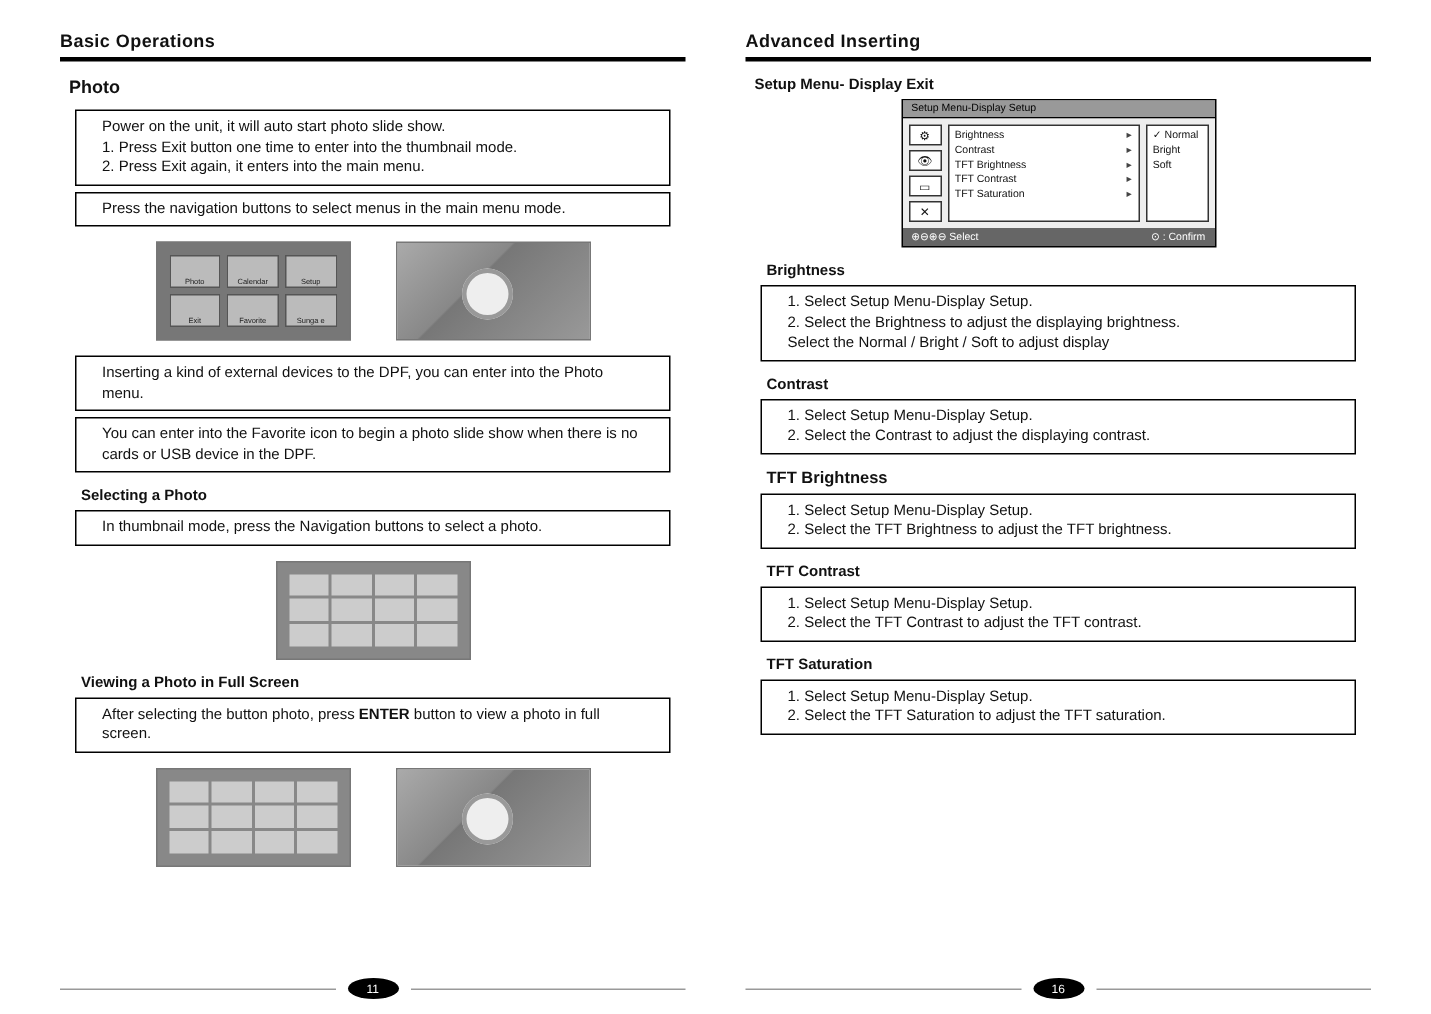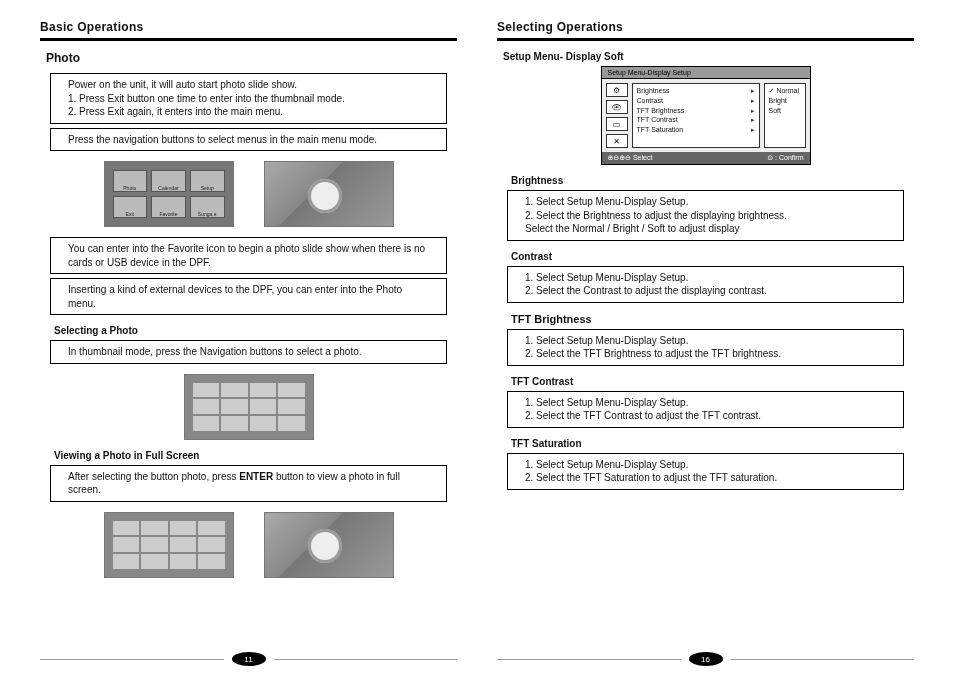--- a/index.html
+++ b/index.html
@@ -194,22 +194,22 @@
       <div>Photo</div>
       <div>Calendar</div>
       <div>Setup</div>
       <div>Exit</div>
       <div>Favorite</div>
       <div>Sunga e</div>
     </div>
     <div class="img-ph flower"></div>
   </div>
 
+  <div class="box">Inserting a kind of external devices to the DPF, you can enter into the Photo menu.</div>
   <div class="box">You can enter into the Favorite icon to begin a photo slide show when there is no cards or USB device in the DPF.</div>
-  <div class="box">Inserting a kind of external devices to the DPF, you can enter into the Photo menu.</div>
 
   <div class="sub-title">Selecting a Photo</div>
   <div class="box">In thumbnail mode, press the Navigation buttons to select a photo.</div>
 
   <div class="images-row">
     <div class="img-ph grid">
       <div></div>
         <div></div>
         <div></div>
         <div></div>
@@ -250,23 +250,23 @@
   </div>
 
   <div class="page-foot">
     <div class="foot-line"></div>
     <div class="page-num">11</div>
     <div class="foot-line"></div>
   </div>
 </div>
 
 <div class="page">
-  <div class="page-title">Selecting Operations</div>
+  <div class="page-title">Advanced Inserting</div>
   <hr class="title-rule">
-  <div class="sub-title" style="margin-left:6px;">Setup Menu- Display Soft</div>
+  <div class="sub-title" style="margin-left:6px;">Setup Menu- Display Exit</div>
 
   <div class="setup-menu-box">
     <div class="setup-menu-title">Setup Menu-Display Setup</div>
     <div class="setup-menu-body">
       <div class="sm-col1">
         <div class="sm-icon">⚙</div>
         <div class="sm-icon">👁</div>
         <div class="sm-icon">▭</div>
         <div class="sm-icon">✕</div>
       </div>

